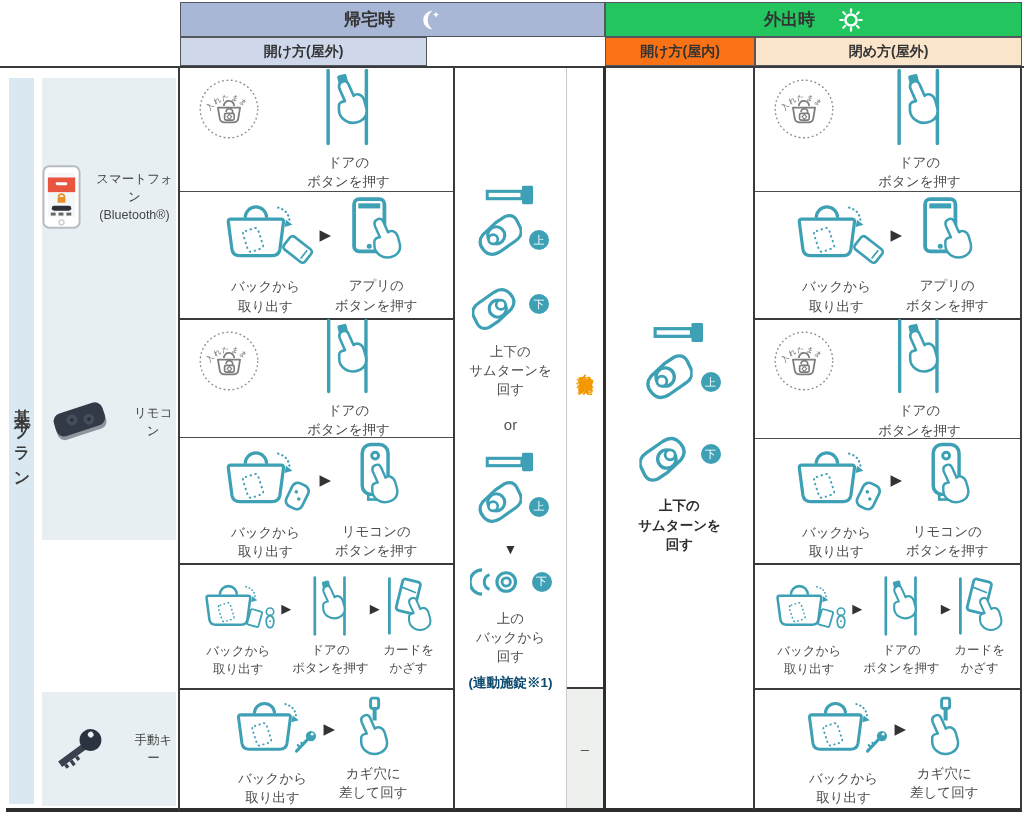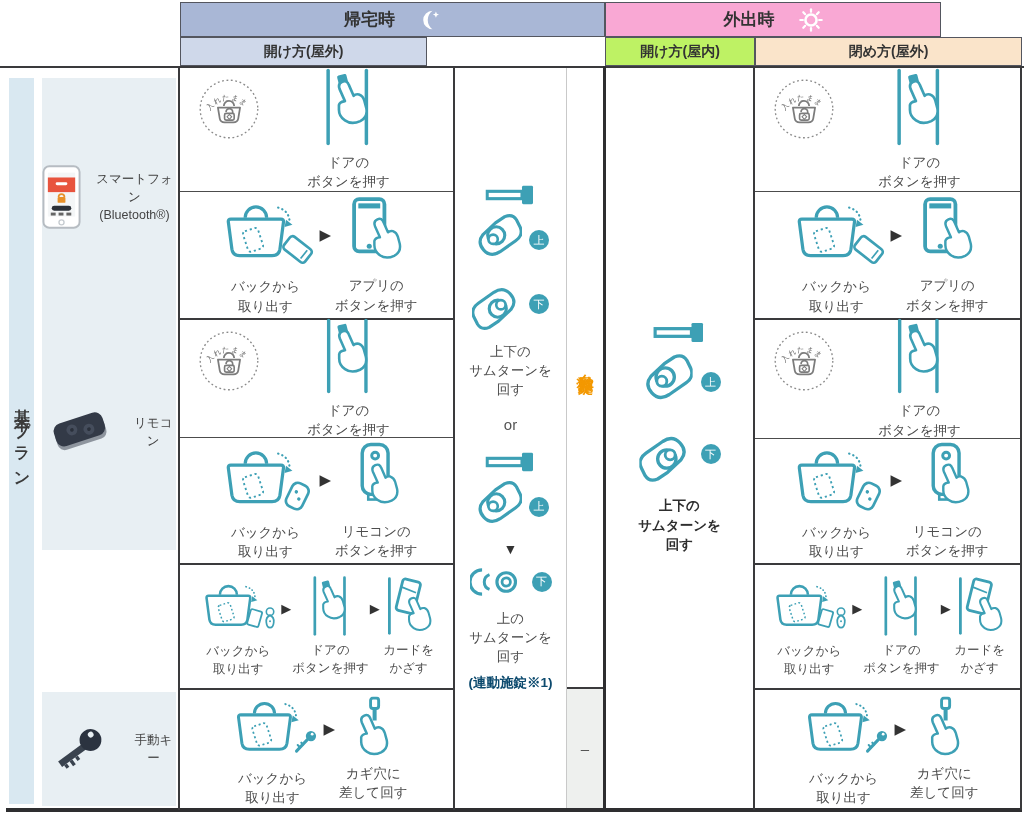--- a/index.html
+++ b/index.html
@@ -165,28 +165,28 @@
   </symbol>
 </defs>
 </svg>
 
 <div class="hdr" style="left:180px;top:2px;width:425px;height:35px;background:#a9b7d6;">
   <span>帰宅時</span>
   <svg width="22" height="22" viewBox="0 0 26 26">
         <use href="#s-moon"></use>
       </svg>
 </div>
-<div class="hdr" style="left:605px;top:2px;width:336px;height:35px;background:#f9a8d4;">
+<div class="hdr" style="left:605px;top:2px;width:417px;height:35px;background:#22c55e;">
   <span>外出時</span>
   <svg width="24" height="24" viewBox="0 0 28 28">
         <use href="#s-sun"></use>
       </svg>
 </div>
 <div class="subhdr" style="left:180px;top:37px;width:247px;height:29px;background:#cfd8ea;">開け方(屋外)</div>
-<div class="subhdr" style="left:605px;top:37px;width:150px;height:29px;background:#bef264;">開け方(屋内)</div>
+<div class="subhdr" style="left:605px;top:37px;width:150px;height:29px;background:#f97316;">開け方(屋内)</div>
 <div class="subhdr" style="left:755px;top:37px;width:267px;height:29px;background:#fae4ca;">閉め方(屋外)</div>
 
 <div class="ln" style="left:0;top:66px;width:1024px;height:2px;"></div>
 <div class="ln" style="left:6px;top:808px;width:1016px;height:4px;background:#2e2e30;"></div>
 <div class="ln" style="left:178px;top:66px;width:2px;height:744px;"></div>
 <div class="ln" style="left:453px;top:66px;width:2px;height:744px;"></div>
 <div class="ln-lt" style="left:566px;top:68px;width:1px;height:740px;"></div>
 <div class="ln" style="left:603px;top:66px;width:3px;height:744px;background:#2e2e30;"></div>
 <div class="ln" style="left:753px;top:66px;width:2px;height:744px;"></div>
 <div class="ln" style="left:1020px;top:66px;width:2px;height:744px;"></div>
@@ -217,21 +217,21 @@
     <rect x="10" y="42" width="20" height="5" rx="2.5" fill="#2b3038"></rect>
     <rect x="9" y="49" width="5" height="3" fill="#666"></rect>
         <rect x="17" y="49" width="5" height="3" fill="#666"></rect>
         <rect x="25" y="49" width="5" height="3" fill="#666"></rect>
     <circle cx="20" cy="59" r="2.6" fill="none" stroke="#c7ccd1" stroke-width="1.4"></circle>
   </svg>
   <div class="dev-label">スマートフォン
 (Bluetooth®)</div>
 </div>
 
-<div class="dev" style="left:42px;top:314px;width:134px;height:236px;">
+<div class="dev" style="left:42px;top:304px;width:134px;height:236px;">
   <svg width="86" height="58" viewBox="0 0 84 56">
     <g transform="rotate(-18 42 28)">
       <rect x="14" y="18" width="56" height="24" rx="8" fill="#8e959e"></rect>
       <rect x="14" y="12" width="56" height="26" rx="9" fill="#333a47"></rect>
       <circle cx="34" cy="23" r="6" fill="#454d5c"></circle>
           <circle cx="34" cy="23" r="2" fill="#2a303b"></circle>
       <circle cx="52" cy="28" r="6" fill="#454d5c"></circle>
           <circle cx="52" cy="28" r="2" fill="#2a303b"></circle>
     </g>
   </svg>
@@ -393,21 +393,21 @@
       <span class="ud">上</span>
     </div>
     <div class="darr" style="margin-bottom:8px;">▼</div>
     <div class="row" style="gap:10px;margin-bottom:4px;">
       <svg width="52" height="34" viewBox="0 0 56 36">
             <use href="#s-wavelock"></use>
           </svg>
       <span class="ud">下</span>
     </div>
     <div class="caption">上の
-サムターンを
+バックから
 回す</div>
     <div class="linked">(連動施錠※1)</div>
   </div>
 </div>
 
 <div class="cell" style="left:567px;top:68px;width:36px;height:618px;">
   <div class="col">
     <span class="vtext autolock">自動施錠</span>
     <span class="autonote">※2</span>
   </div>

